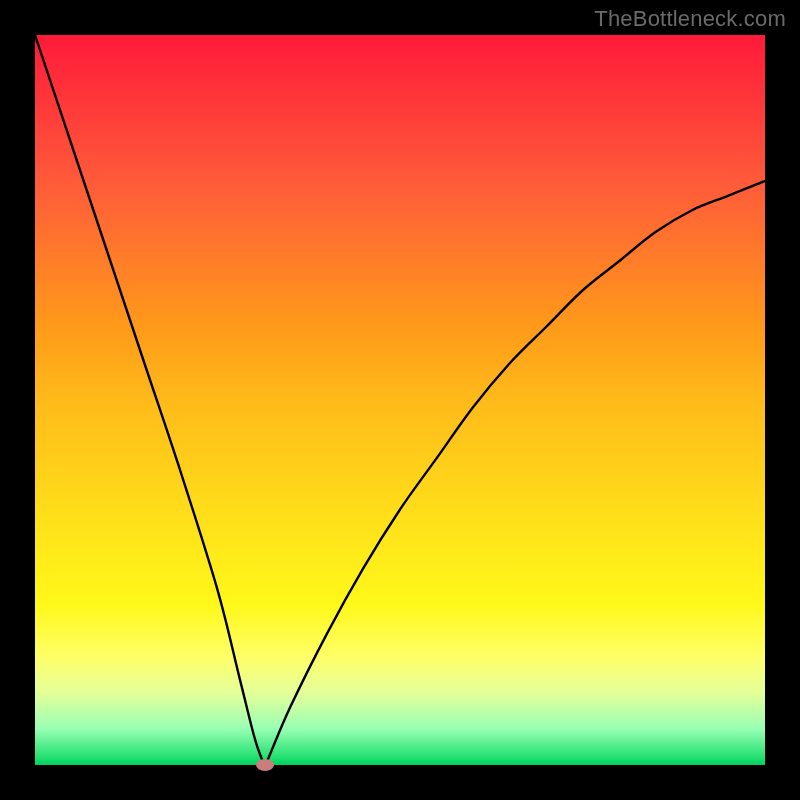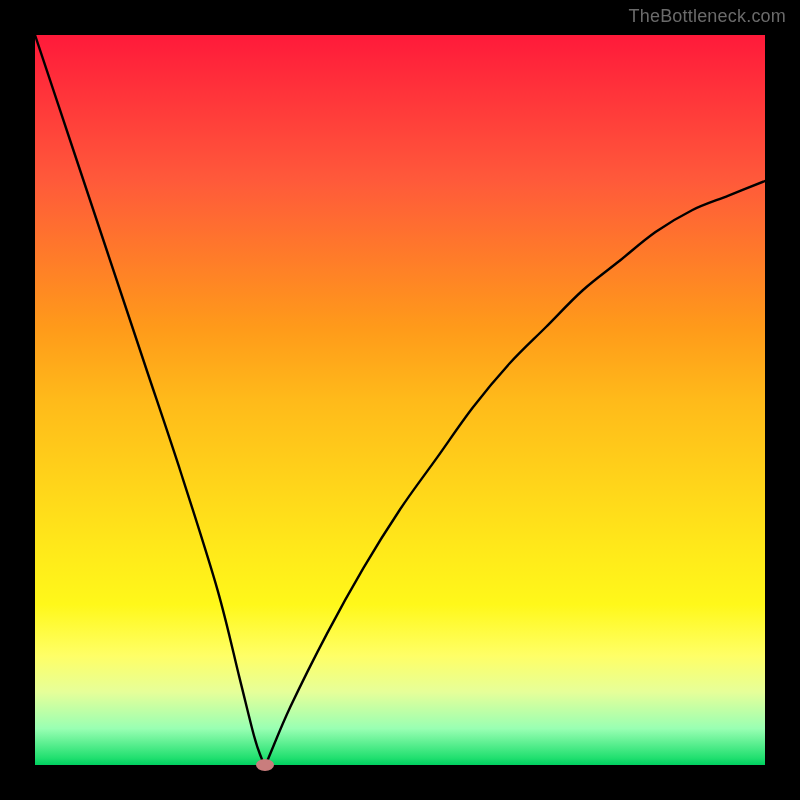--- a/index.html
+++ b/index.html
@@ -46,21 +46,21 @@
     border-radius: 50%;
     background: #c97d7d;
     transform: translate(-50%, -50%);
   }
   .watermark {
     position: absolute;
     top: 6px;
     right: 14px;
     color: #6a6a6a;
     font-family: Arial, Helvetica, sans-serif;
-    font-size: 18px;
+    font-size: 22px;
     letter-spacing: 0.2px;
   }
 </style>
 </head>
 <body>
 
 <div class="frame">
 
   <div class="watermark">TheBottleneck.com</div>
 

